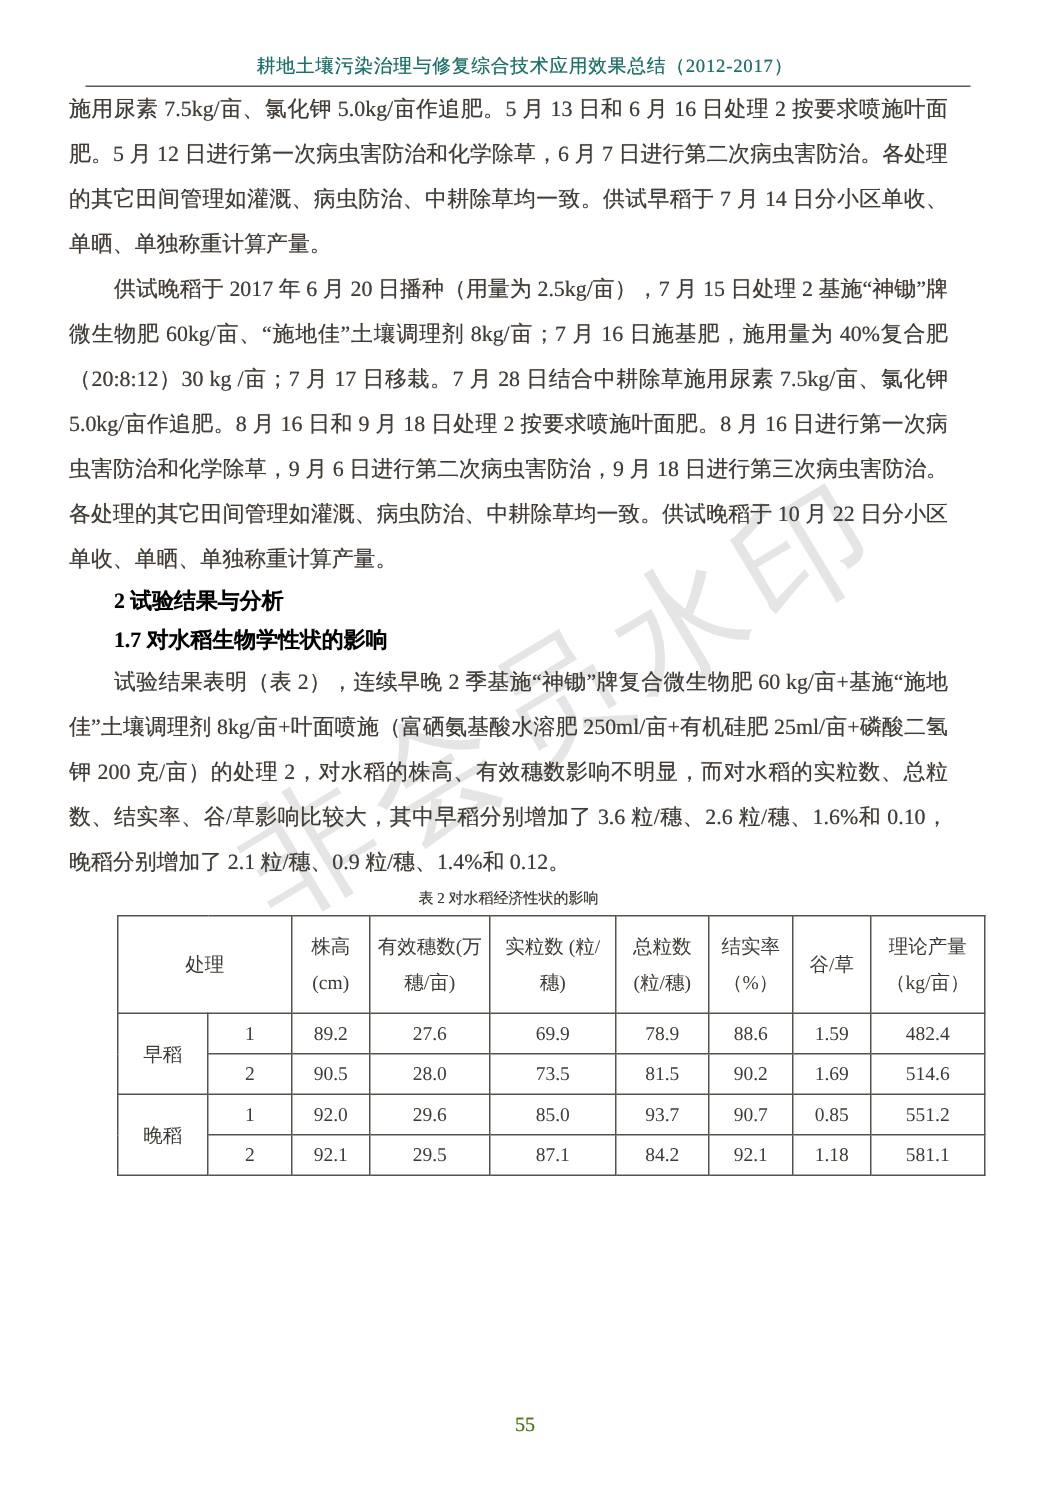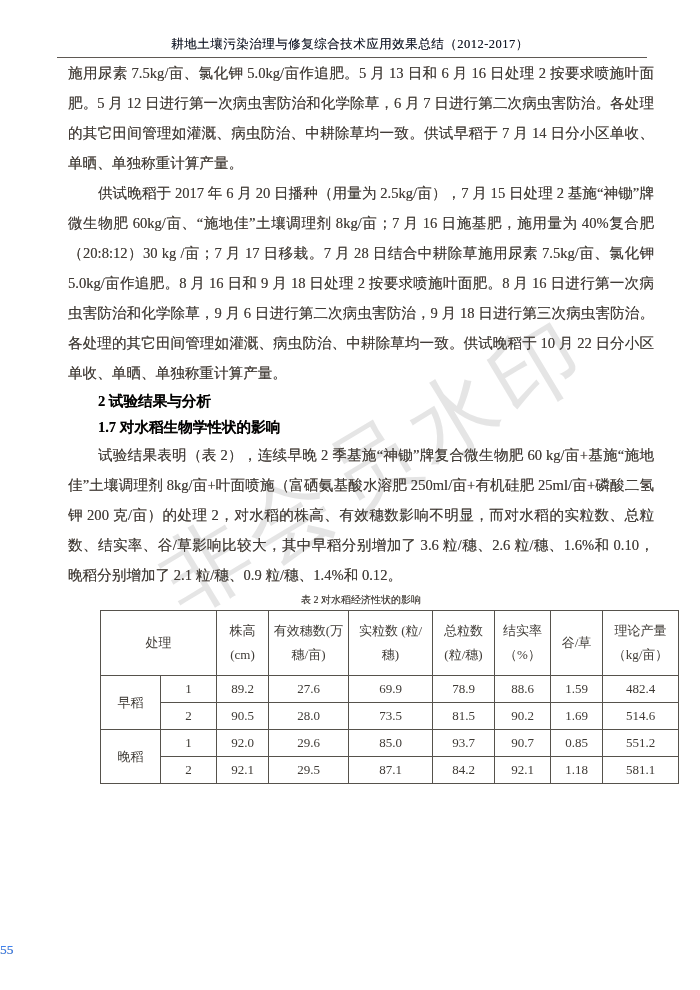--- a/index.html
+++ b/index.html
@@ -4,34 +4,34 @@
 <style>
   html,body{margin:0;padding:0;background:#ffffff;}
   .page{
     position:relative;width:700px;height:990px;background:#ffffff;
     font-family:"Liberation Serif","DejaVu Serif",serif;
     color:#413c37;overflow:hidden;
   }
   .scan-text{text-shadow:0 0 .5px rgba(90,82,74,.75);}
   .header-title{
     position:absolute;top:36px;left:0;right:0;text-align:center;
-    font-size:12.5px;color:#0f172a;letter-spacing:.5px;
+    font-size:12.5px;color:#0f766e;letter-spacing:.5px;
   }
   .header-rule{
     position:absolute;top:57px;left:57px;right:53px;height:0;
     border-bottom:1.2px solid #5f5953;
   }
   .watermark{
     position:absolute;left:138px;top:538px;
     transform:rotate(-31deg);transform-origin:0 0;
     font-family:"Liberation Sans","DejaVu Sans",sans-serif;
     font-size:88px;letter-spacing:8px;white-space:nowrap;
     color:rgba(70,70,70,0.14);pointer-events:none;user-select:none;
   }
-  .content{position:absolute;top:58px;left:68px;width:586px;}
+  .content{position:absolute;top:58px;left:46px;width:586px;}
   .body-p{
     margin:0;font-size:14.6px;line-height:30px;text-align:justify;
   }
   .indent{text-indent:2.05em;}
   .heading{
     margin:0;font-size:14.6px;line-height:26px;font-weight:bold;
     color:#000000;text-indent:2.05em;
   }
   .tbl-caption{
     margin:0;font-size:10px;line-height:20px;text-align:center;color:#3e3a35;
@@ -44,22 +44,22 @@
     border:1px solid #56524c;text-align:center;vertical-align:middle;
     font-size:13px;color:#3e3a35;font-weight:normal;padding:0 1px;
     overflow:hidden;
   }
   table.econ{border:1.6px solid #4c4843;margin-left:32px;}
   table.econ thead th{
     white-space:pre-line;height:64px;line-height:24px;
   }
   table.econ tbody td{height:26px;line-height:26px;}
   .footer-page{
-    position:absolute;bottom:32px;left:0;right:0;
-    font-size:13.5px;color:#3b82f6;
+    position:absolute;bottom:32px;left:0;right:0;text-align:center;
+    font-size:13.5px;color:#4d7c0f;
   }
 </style>
 </head>
 <body>
 
 <div class="page">
 
   <div class="watermark">非会员水印</div>
 
   <div class="header-title scan-text">耕地土壤污染治理与修复综合技术应用效果总结（2012-2017）</div>

